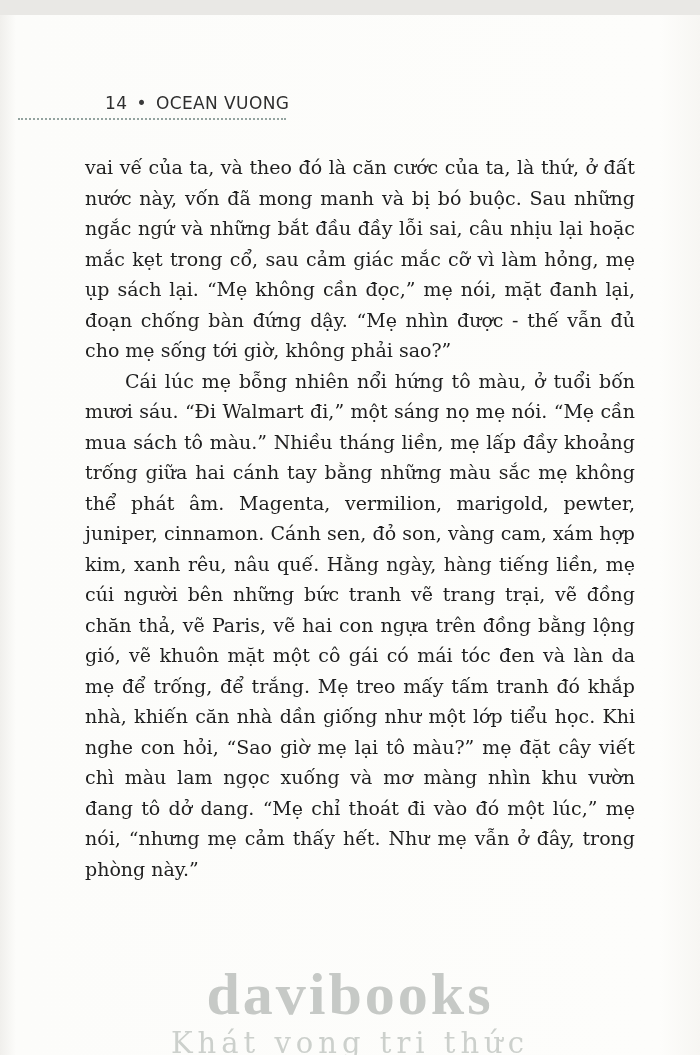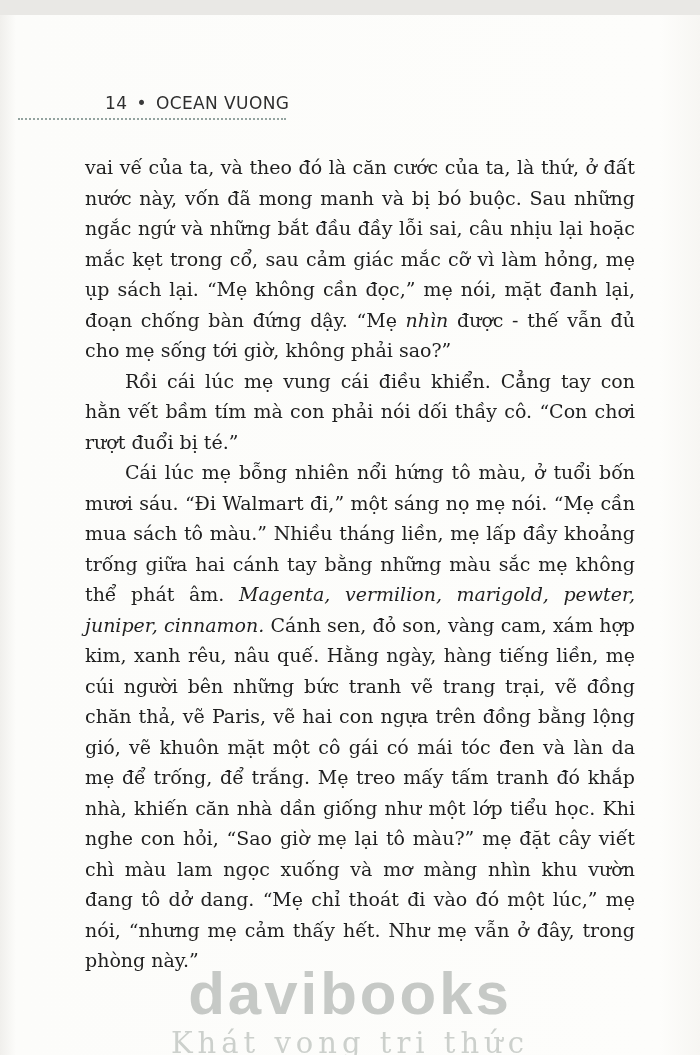--- a/index.html
+++ b/index.html
@@ -52,33 +52,32 @@
     z-index: 2;
   }
   .body-text p {
     margin: 0;
     padding: 0;
   }
   .body-text p.indent {
     text-indent: 40px;
   }
   .italic {
-    font-style: italic;
   }
   .watermark {
     position: absolute;
     left: 0;
     right: 0;
     bottom: 10px;
     text-align: center;
     z-index: 1;
     user-select: none;
   }
   .wm-logo {
-    font-family: Liberation Sans, sans-serif;
+    font-family: Liberation Serif, serif;
     font-weight: bold;
     font-size: 60px;
     line-height: 60px;
     letter-spacing: 3px;
     color: #c6c9c6;
   }
   .wm-slogan {
     margin-top: 2px;
     font-family: "DejaVu Serif", serif;
     font-size: 29px;
@@ -93,21 +92,20 @@
 <div class="page">
 
   <div class="running-head">
     <span>14</span><span class="bullet">•</span><span>OCEAN VUONG</span>
   </div>
 
   <div class="dotted-rule"></div>
 
   <div class="body-text" id="paragraphs">
       <p class=""><span>vai vế của ta, và theo đó là căn cước của ta, là thứ, ở đất nước này, vốn đã mong manh và bị bó buộc. Sau những ngắc ngứ và những bắt đầu đầy lỗi sai, câu nhịu lại hoặc mắc kẹt trong cổ, sau cảm giác mắc cỡ vì làm hỏng, mẹ ụp sách lại. “Mẹ không cần đọc,” mẹ nói, mặt đanh lại, đoạn chống bàn đứng dậy. “Mẹ </span><span class="italic">nhìn</span><span> được - thế vẫn đủ cho mẹ sống tới giờ, không phải sao?”</span></p>
-      <p class="indent"><span>Rồi cái lúc mẹ vung cái điều khiển. Cẳng tay con hằn vết bầm tím mà con phải nói dối thầy cô. “Con chơi rượt đuổi bị té.”</span></p>
       <p class="indent"><span>Cái lúc mẹ bỗng nhiên nổi hứng tô màu, ở tuổi bốn mươi sáu. “Đi Walmart đi,” một sáng nọ mẹ nói. “Mẹ cần mua sách tô màu.” Nhiều tháng liền, mẹ lấp đầy khoảng trống giữa hai cánh tay bằng những màu sắc mẹ không thể phát âm. </span><span class="italic">Magenta, vermilion, marigold, pewter, juniper, cinnamon.</span><span> Cánh sen, đỏ son, vàng cam, xám hợp kim, xanh rêu, nâu quế. Hằng ngày, hàng tiếng liền, mẹ cúi người bên những bức tranh vẽ trang trại, vẽ đồng chăn thả, vẽ Paris, vẽ hai con ngựa trên đồng bằng lộng gió, vẽ khuôn mặt một cô gái có mái tóc đen và làn da mẹ để trống, để trắng. Mẹ treo mấy tấm tranh đó khắp nhà, khiến căn nhà dần giống như một lớp tiểu học. Khi nghe con hỏi, “Sao giờ mẹ lại tô màu?” mẹ đặt cây viết chì màu lam ngọc xuống và mơ màng nhìn khu vườn đang tô dở dang. “Mẹ chỉ thoát đi vào đó một lúc,” mẹ nói, “nhưng mẹ cảm thấy hết. Như mẹ vẫn ở đây, trong phòng này.”</span></p>
     </div>
 
   <div class="watermark">
     <div class="wm-logo">davibooks</div>
     <div class="wm-slogan">Khát vọng tri thức</div>
   </div>
 
 </div>
 

